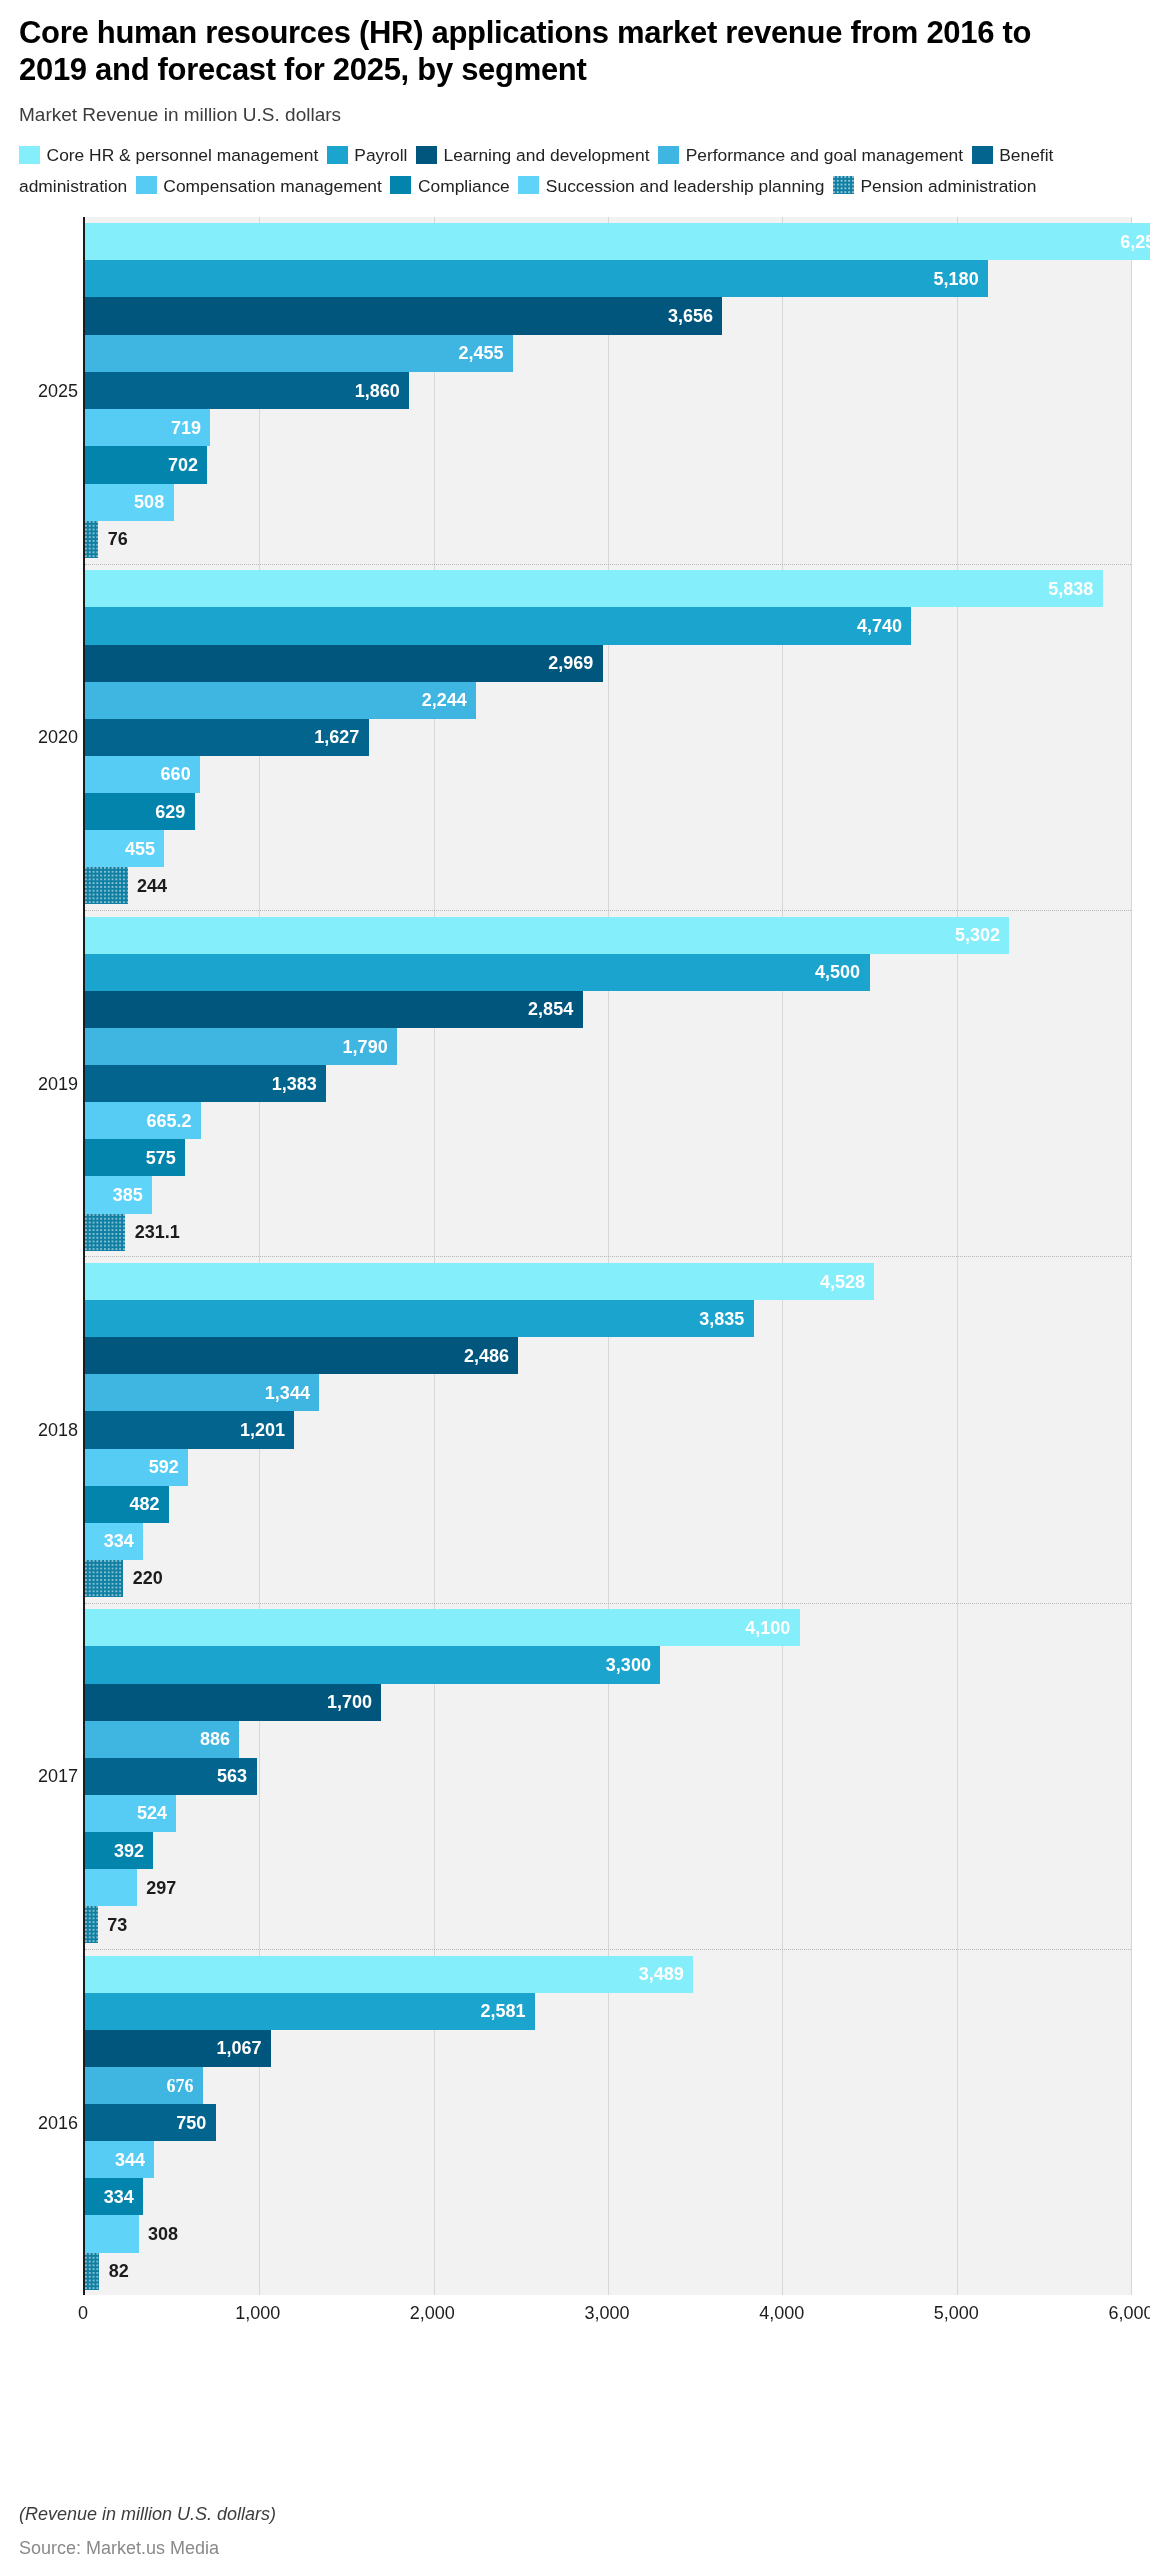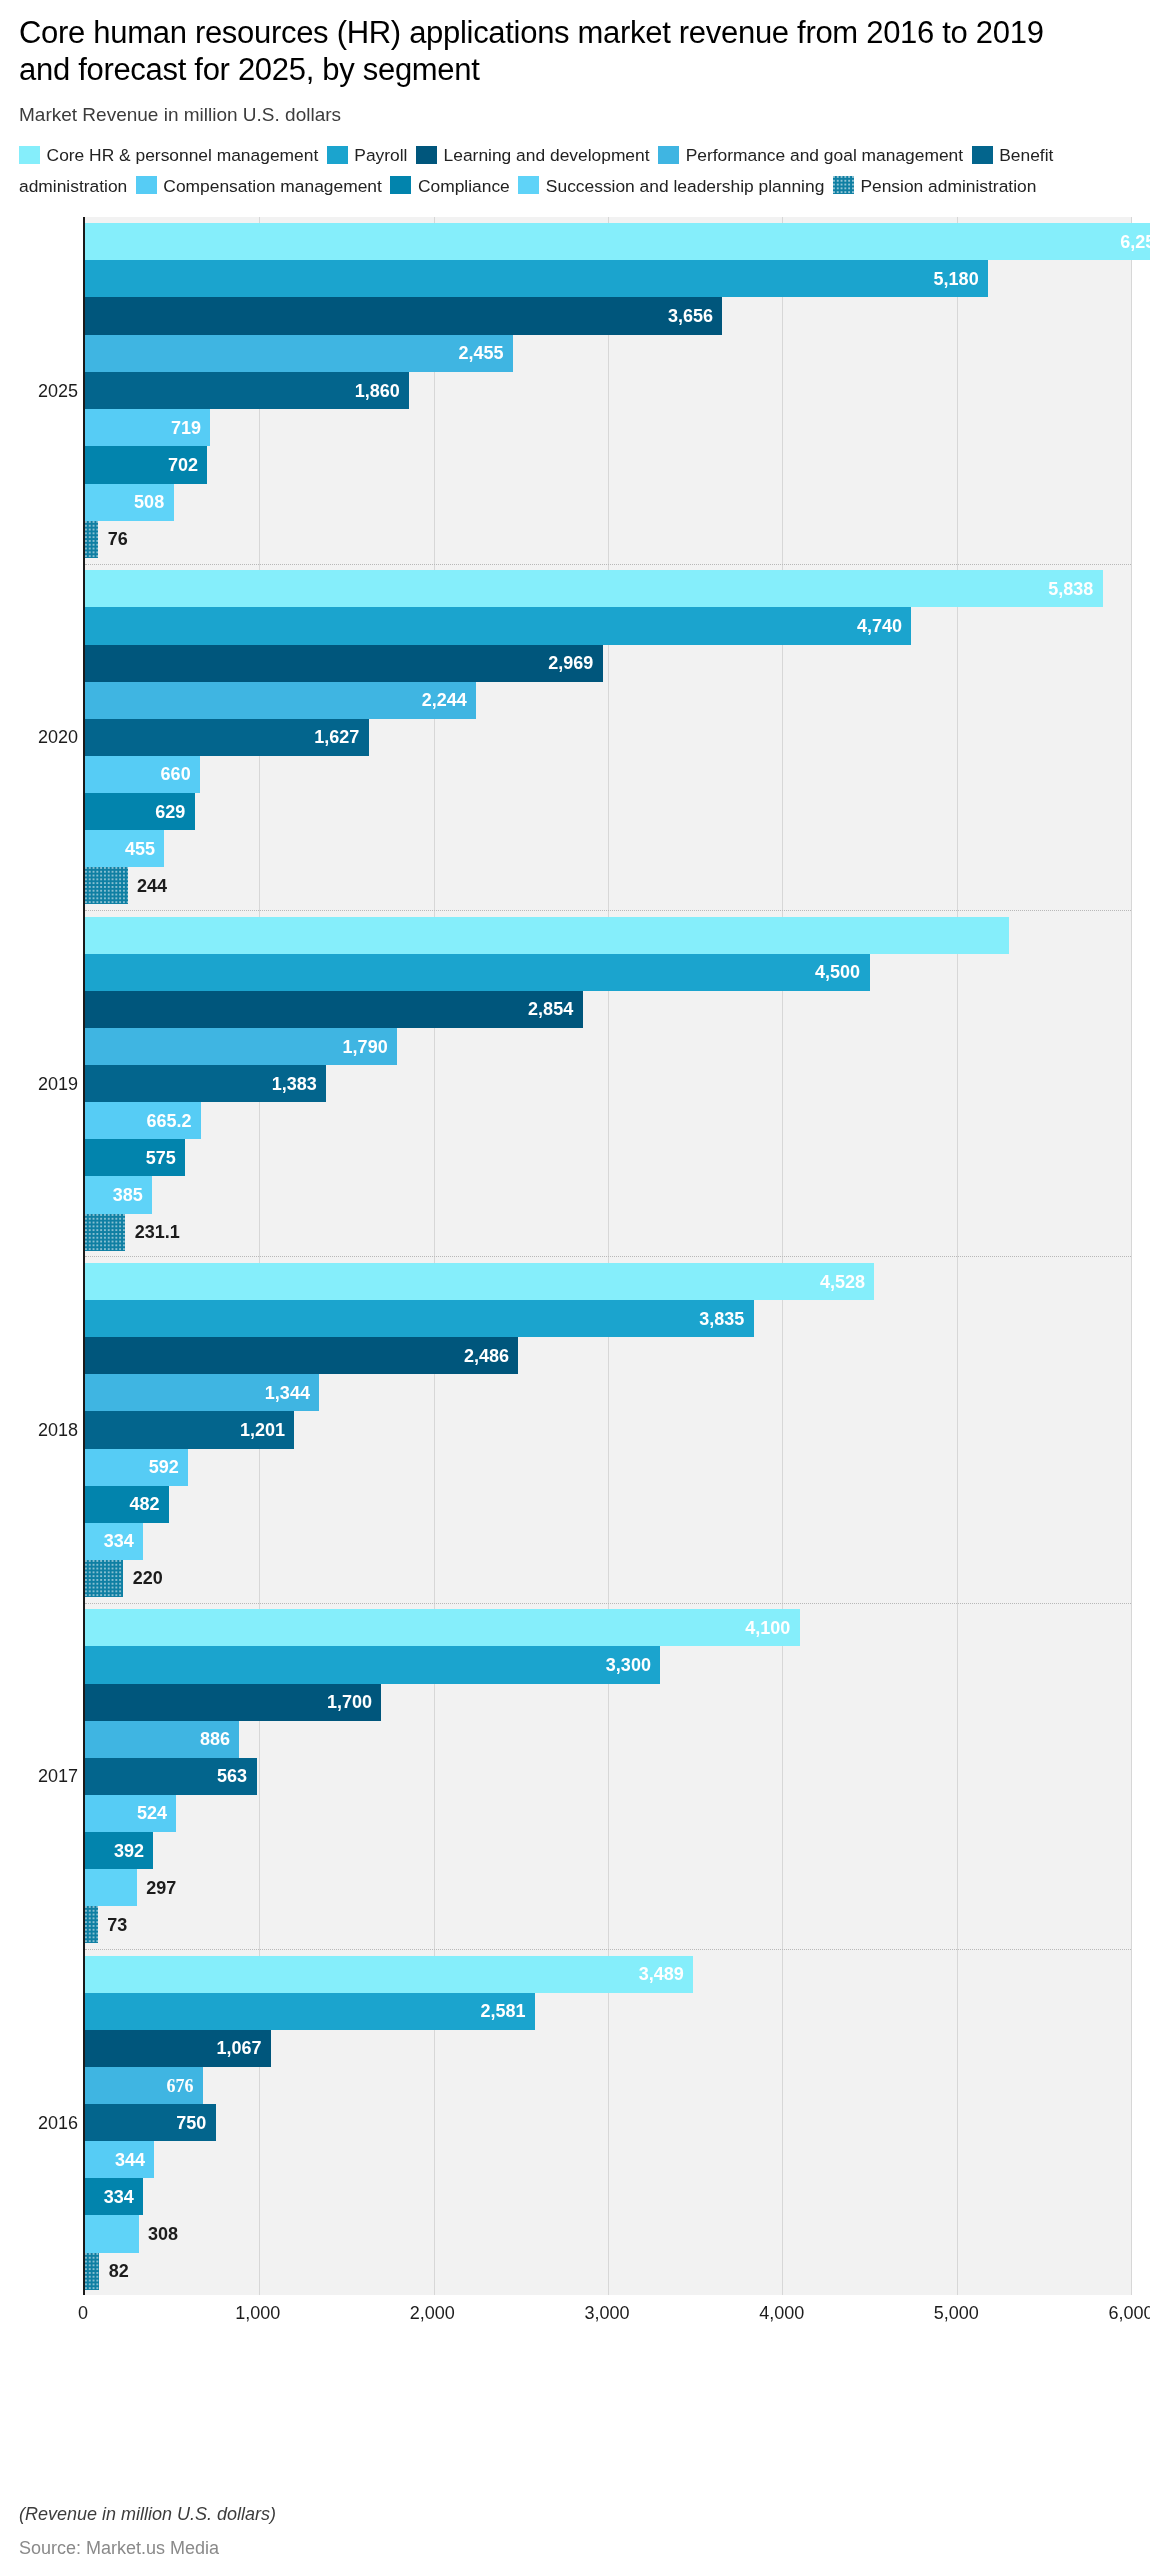--- a/index.html
+++ b/index.html
@@ -17,21 +17,21 @@
   .page {
     width: 1150px;
     height: 2576px;
     position: relative;
     padding: 0 19px;
   }
 
   
   .title {
     font-size: 31px;
-    font-weight: normal;
+    font-weight: bold;
     line-height: 1.18;
     letter-spacing: -0.3px;
     color: #000000;
     padding-top: 15px;
     max-width: 1075px;
   }
   .subtitle {
     font-size: 19px;
     color: #3c3c3c;
     margin-top: 16px;
@@ -282,20 +282,21 @@
                   <div class="bar dotted" style="width: 4.06667%; background-color: rgb(15, 127, 163);"></div>
                   <div class="bar-label outside" style="left: calc(4.06667% + 9.4px);">244</div>
                 </div>
               </div>
             </div>
             <div class="group" style="height: 16.6667%; position: relative;">
               <div class="group-tick">2019</div>
               <div class="group-inner" style="height: 100%; display: flex; flex-direction: column; justify-content: center;">
                 <div class="bar-row" style="flex: 1 1 0px;">
                   <div class="bar" style="width: 88.3667%; background-color: rgb(133, 238, 251);"></div>
+                  <div class="bar-label inside" style="left: 0px; width: 88.3667%; padding-right: 9.4px;">5,302</div>
                 </div>
                 <div class="bar-row" style="flex: 1 1 0px;">
                   <div class="bar" style="width: 75%; background-color: rgb(27, 164, 206);"></div>
                   <div class="bar-label inside" style="left: 0px; width: 75%; padding-right: 9.4px;">4,500</div>
                 </div>
                 <div class="bar-row" style="flex: 1 1 0px;">
                   <div class="bar" style="width: 47.5667%; background-color: rgb(0, 86, 124);"></div>
                   <div class="bar-label inside" style="left: 0px; width: 47.5667%; padding-right: 9.4px;">2,854</div>
                 </div>
                 <div class="bar-row" style="flex: 1 1 0px;">

